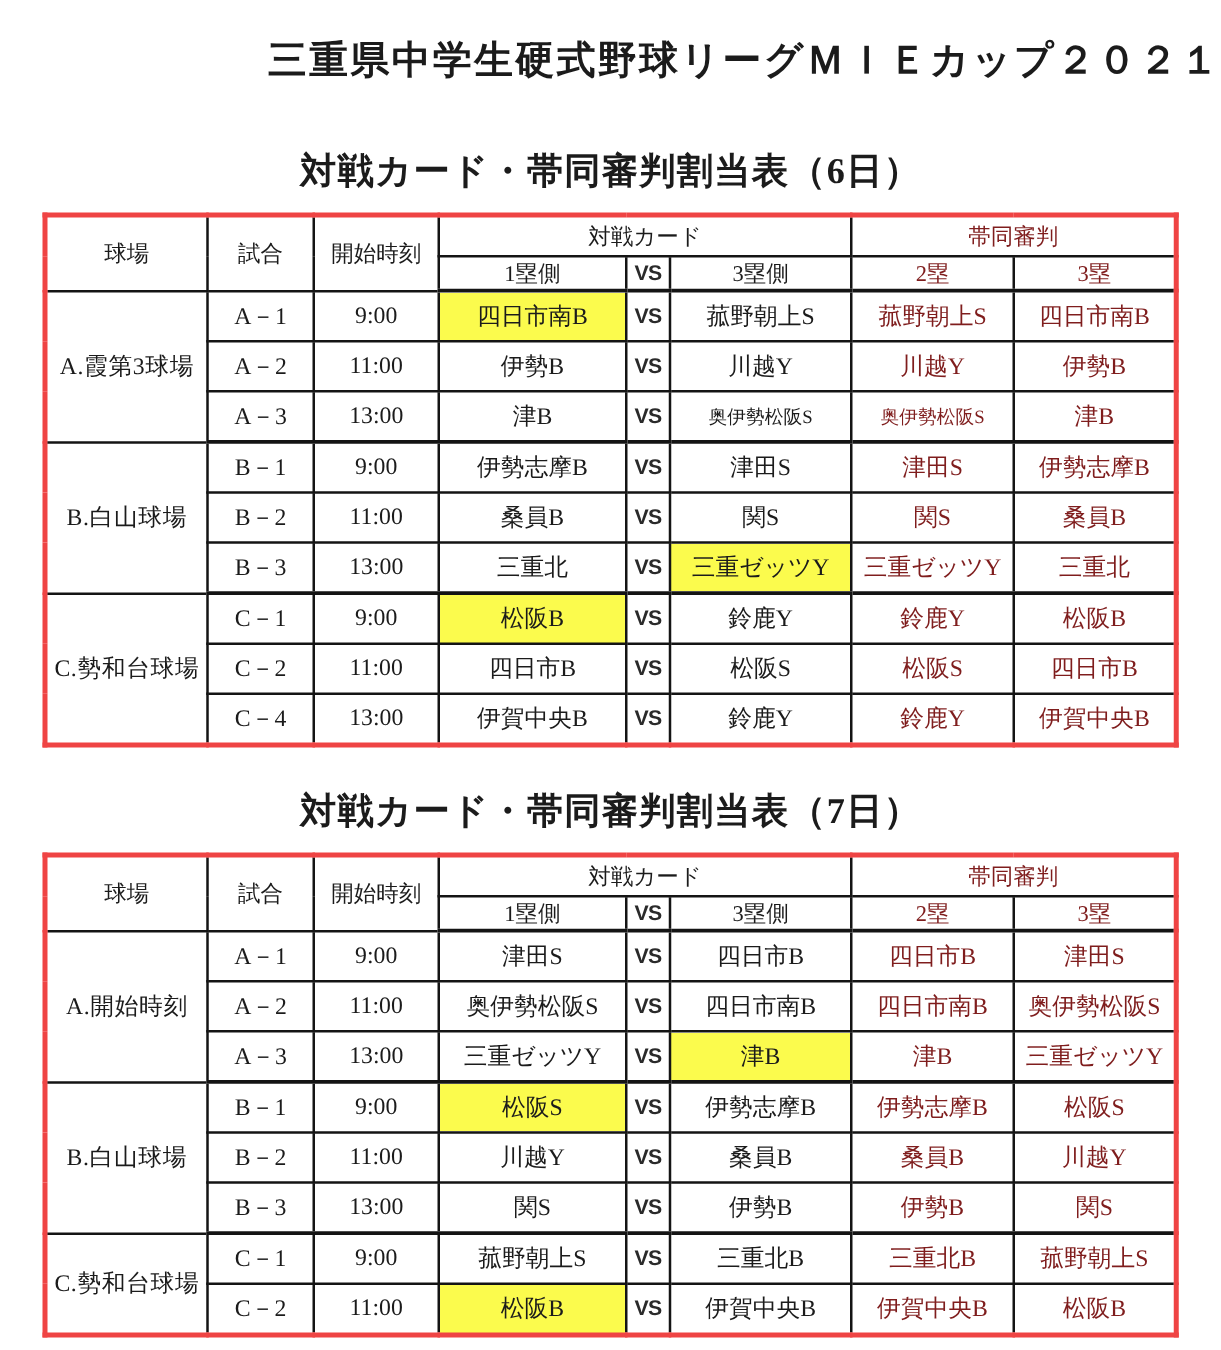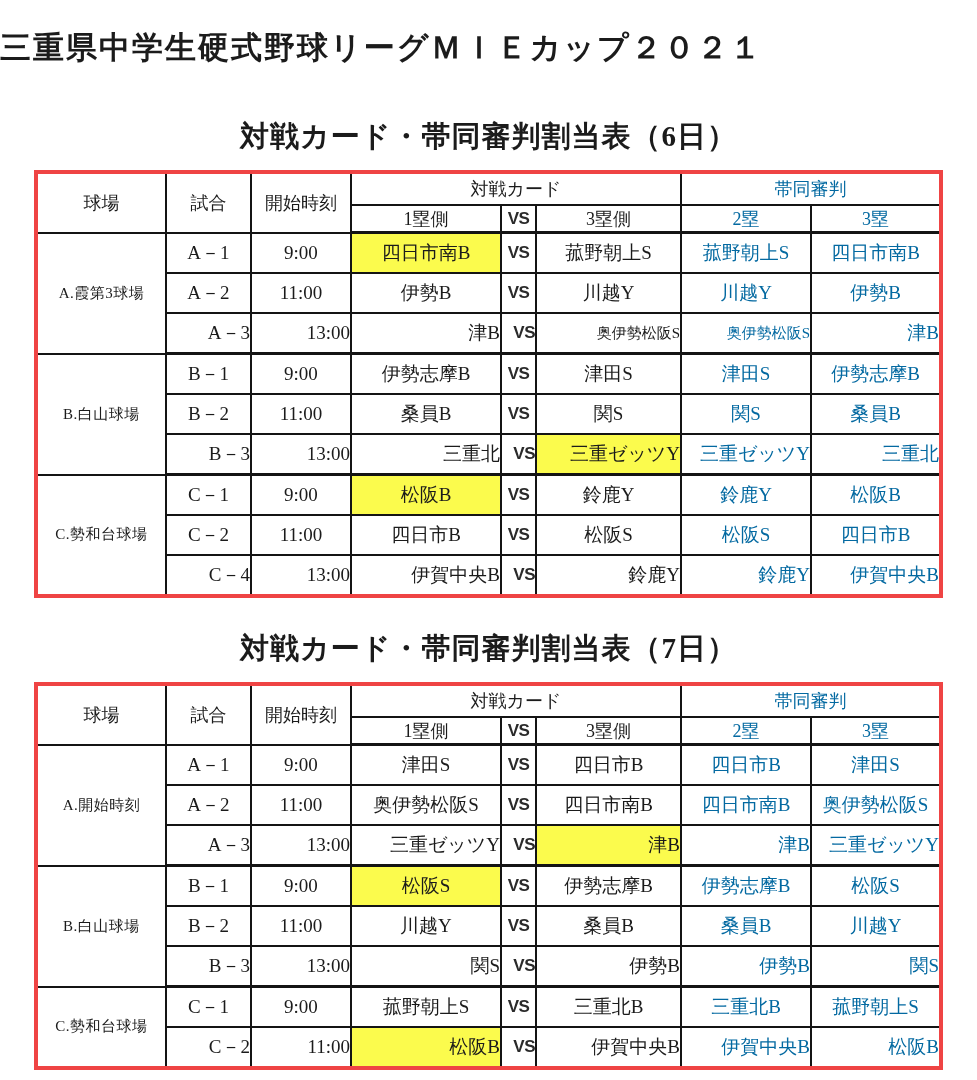--- a/index.html
+++ b/index.html
@@ -2,21 +2,21 @@
 <html lang="ja"><head>
 <meta charset="utf-8">
 <style>
   html,body{margin:0;padding:0;}
   body{
     width:977px;height:1080px;background:#ffffff;
     font-family:"Liberation Serif","DejaVu Serif",serif;
     color:#1b1b1b;overflow:hidden;
   }
   .page-title{
-    text-align:left;font-size:31px;font-weight:600;letter-spacing:2px;
+    text-align:right;font-size:31px;font-weight:600;letter-spacing:2px;
     margin:27px 0 0 0;
   }
   .table-title{
     text-align:center;font-size:29px;font-weight:700;letter-spacing:1px;
     margin:0 0 13px 0;
   }
   #title-day6{margin-top:48px;}
   #title-day7{margin-top:31px;}
   table{
     border-collapse:collapse;table-layout:fixed;width:905px;
@@ -24,29 +24,29 @@
   }
   th,td{
     border:2px solid #141414;text-align:center;vertical-align:middle;
     font-weight:normal;padding:0;white-space:nowrap;overflow:hidden;
     font-size:19px;
   }
   thead th{font-size:18px;}
   thead tr.top th{height:30px;}
   thead tr.sub th{height:25px;border-bottom:3px solid #141414;}
   tbody td{height:38px;}
-  tr.venue-end td{border-bottom:3px solid #141414;text-align:right;}
-  .red{color:#0369a1;}
+  tr.venue-end td{border-bottom:3px solid #141414;}
+  .red{color:#7f1d1d;}
   .hl{background:#fbfb4d;}
   .small{font-size:15px;}
   .vs-cell,.vs-head{
     font-family:"Liberation Sans",sans-serif;font-size:17px;
     letter-spacing:-0.5px;font-weight:bold;color:#2a2a2a;
   }
-  .venue-cell{font-size:15px;letter-spacing:0.5px;}
+  .venue-cell{font-size:19px;letter-spacing:0.5px;}
 </style>
 </head>
 <body>
 
 <main>
   <h1 class="page-title">三重県中学生硬式野球リーグＭＩＥカップ２０２１</h1>
 
   <section>
     <h2 class="table-title" id="title-day6">対戦カード・帯同審判割当表（6日）</h2>
     <div>

